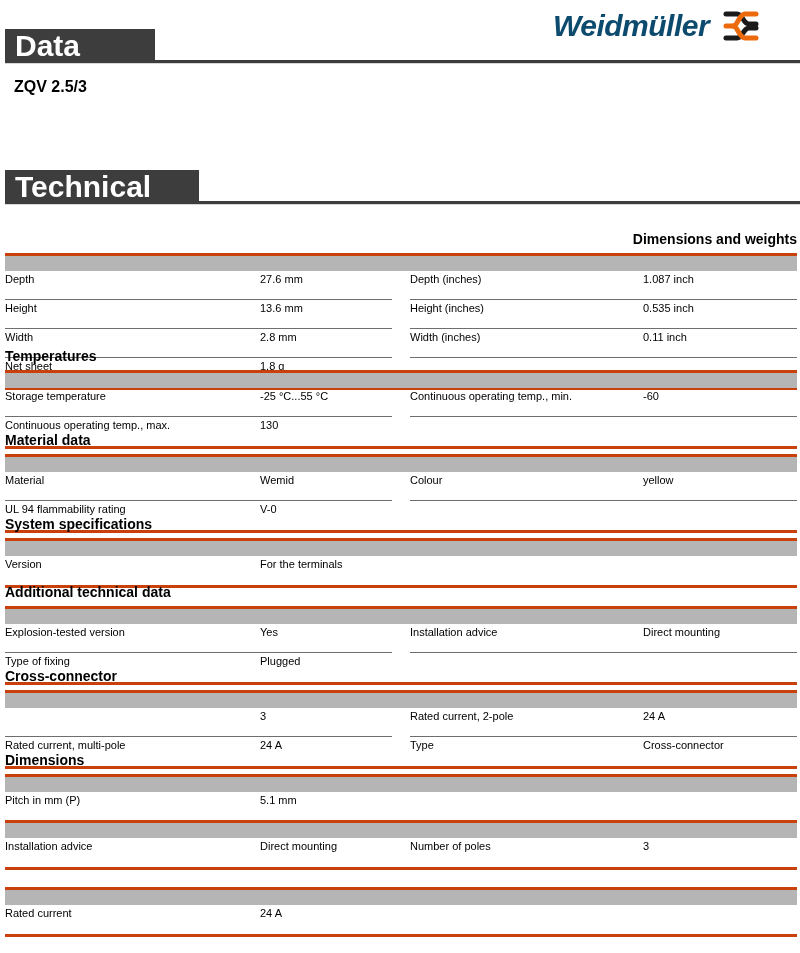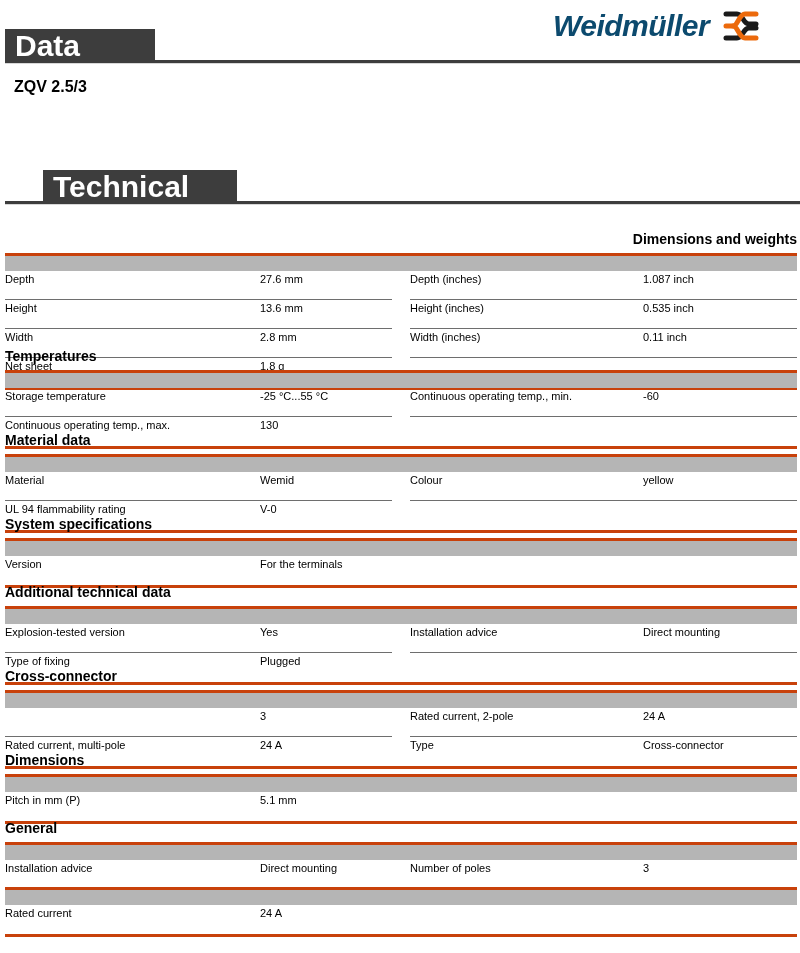--- a/index.html
+++ b/index.html
@@ -51,21 +51,21 @@
   <div class="title-line"></div>
   <div class="title-shadow"></div>
   <div class="title-box" style="width:150px;">Data sheet</div>
 </div>
 
 <div class="product">ZQV 2.5/3</div>
 
 <div class="title-block" style="top:170px;">
   <div class="title-line"></div>
   <div class="title-shadow"></div>
-  <div class="title-box" style="width:194px;margin-left:38px;">Technical data</div>
+  <div class="title-box" style="width:194px;">Technical data</div>
 </div>
 
 <div id="sections">
     <div class="section" style="top: 231px; text-align: right;">
       <div class="sec-title">Dimensions and weights</div>
       <div class="orange"></div>
       <div class="band"></div>
       <div class="rows">
         <div class="row">
           <span class="cell c-l-lab">Depth</span>
@@ -197,21 +197,20 @@
       <div class="band"></div>
       <div class="rows">
         <div class="row">
           <span class="cell c-l-lab">Pitch in mm (P)</span>
           <span class="cell c-l-val">5.1 mm</span>
         </div>
       </div>
       <div class="orange"></div>
     </div>
     <div class="section" style="top: 820px;">
-      <div class="sec-title">General</div>
       <div class="orange"></div>
       <div class="band"></div>
       <div class="rows">
         <div class="row">
           <span class="cell c-l-lab">Installation advice</span>
           <span class="cell c-l-val">Direct mounting</span>
           <span class="cell c-r-lab">Number of poles</span>
           <span class="cell c-r-val">3</span>
         </div>
       </div>

